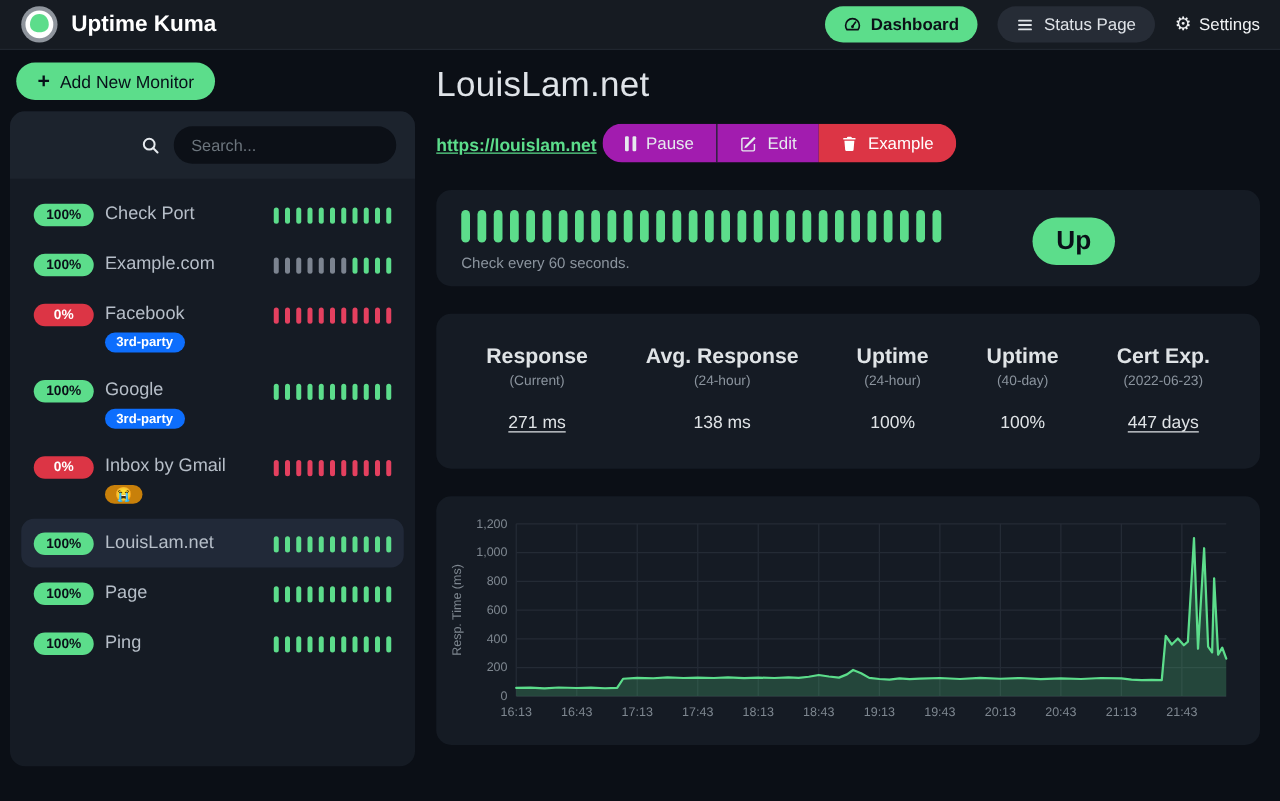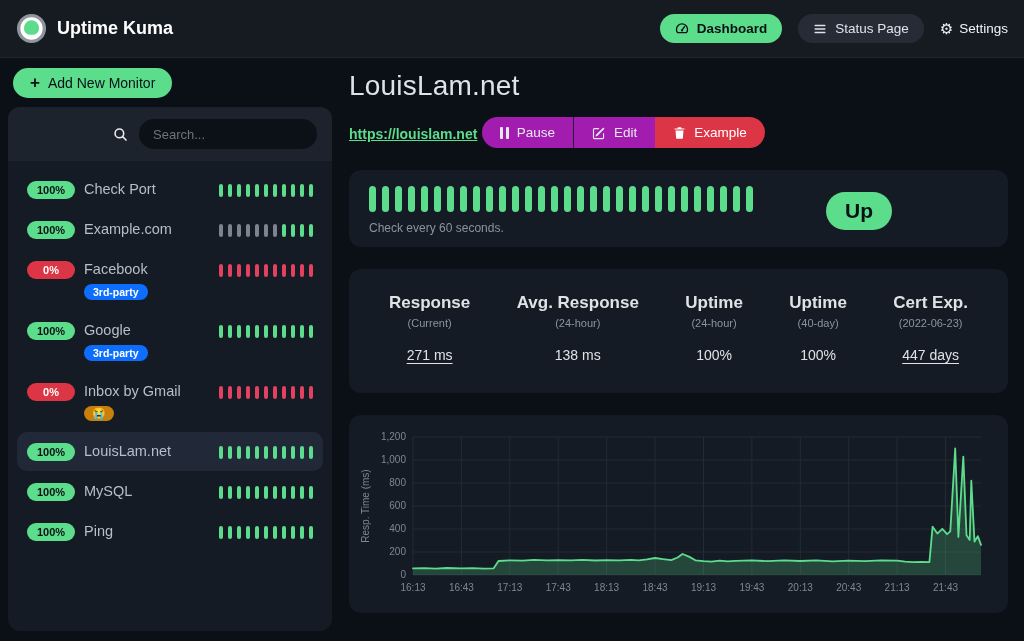--- a/index.html
+++ b/index.html
@@ -4,21 +4,21 @@
 <style>
   * { margin:0; padding:0; box-sizing:border-box; }
   html,body { width:1024px; height:641px; overflow:hidden; }
   body {
     background:#0b0f16;
     font-family:"Liberation Sans", sans-serif;
     color:#e2e6eb;
   }
   
   .navbar {
-    height:58px; background:#161b22; border-bottom:1px solid #20262f;
+    height:40px; background:#161b22; border-bottom:1px solid #20262f;
     display:flex; align-items:center; padding:0 16px;
   }
   .brand { display:flex; align-items:center; gap:10px; }
   .brand-title { font-size:18px; font-weight:700; color:#ffffff; }
   .nav-right { margin-left:auto; display:flex; align-items:center; gap:16px; }
   .nav-pill {
     display:flex; align-items:center; gap:8px; padding:7px 15px;
     border-radius:50rem; font-size:13.5px; color:#dfe3e8;
     background:#262c36; border:none; cursor:pointer; font-family:inherit;
   }
@@ -270,21 +270,21 @@
               <span class="mb up"></span>
               <span class="mb up"></span>
               <span class="mb up"></span>
               <span class="mb up"></span>
               <span class="mb up"></span>
             </div>
   </div>
           <div class="m-item">
     <span class="badge up">100%</span>
     <div class="m-mid">
-      <div class="m-name">MySQL</div>
+      <div class="m-name">Page</div>
     </div>
     <div class="m-bars">
               <span class="mb up"></span>
               <span class="mb up"></span>
               <span class="mb up"></span>
               <span class="mb up"></span>
               <span class="mb up"></span>
               <span class="mb up"></span>
               <span class="mb up"></span>
               <span class="mb up"></span>

